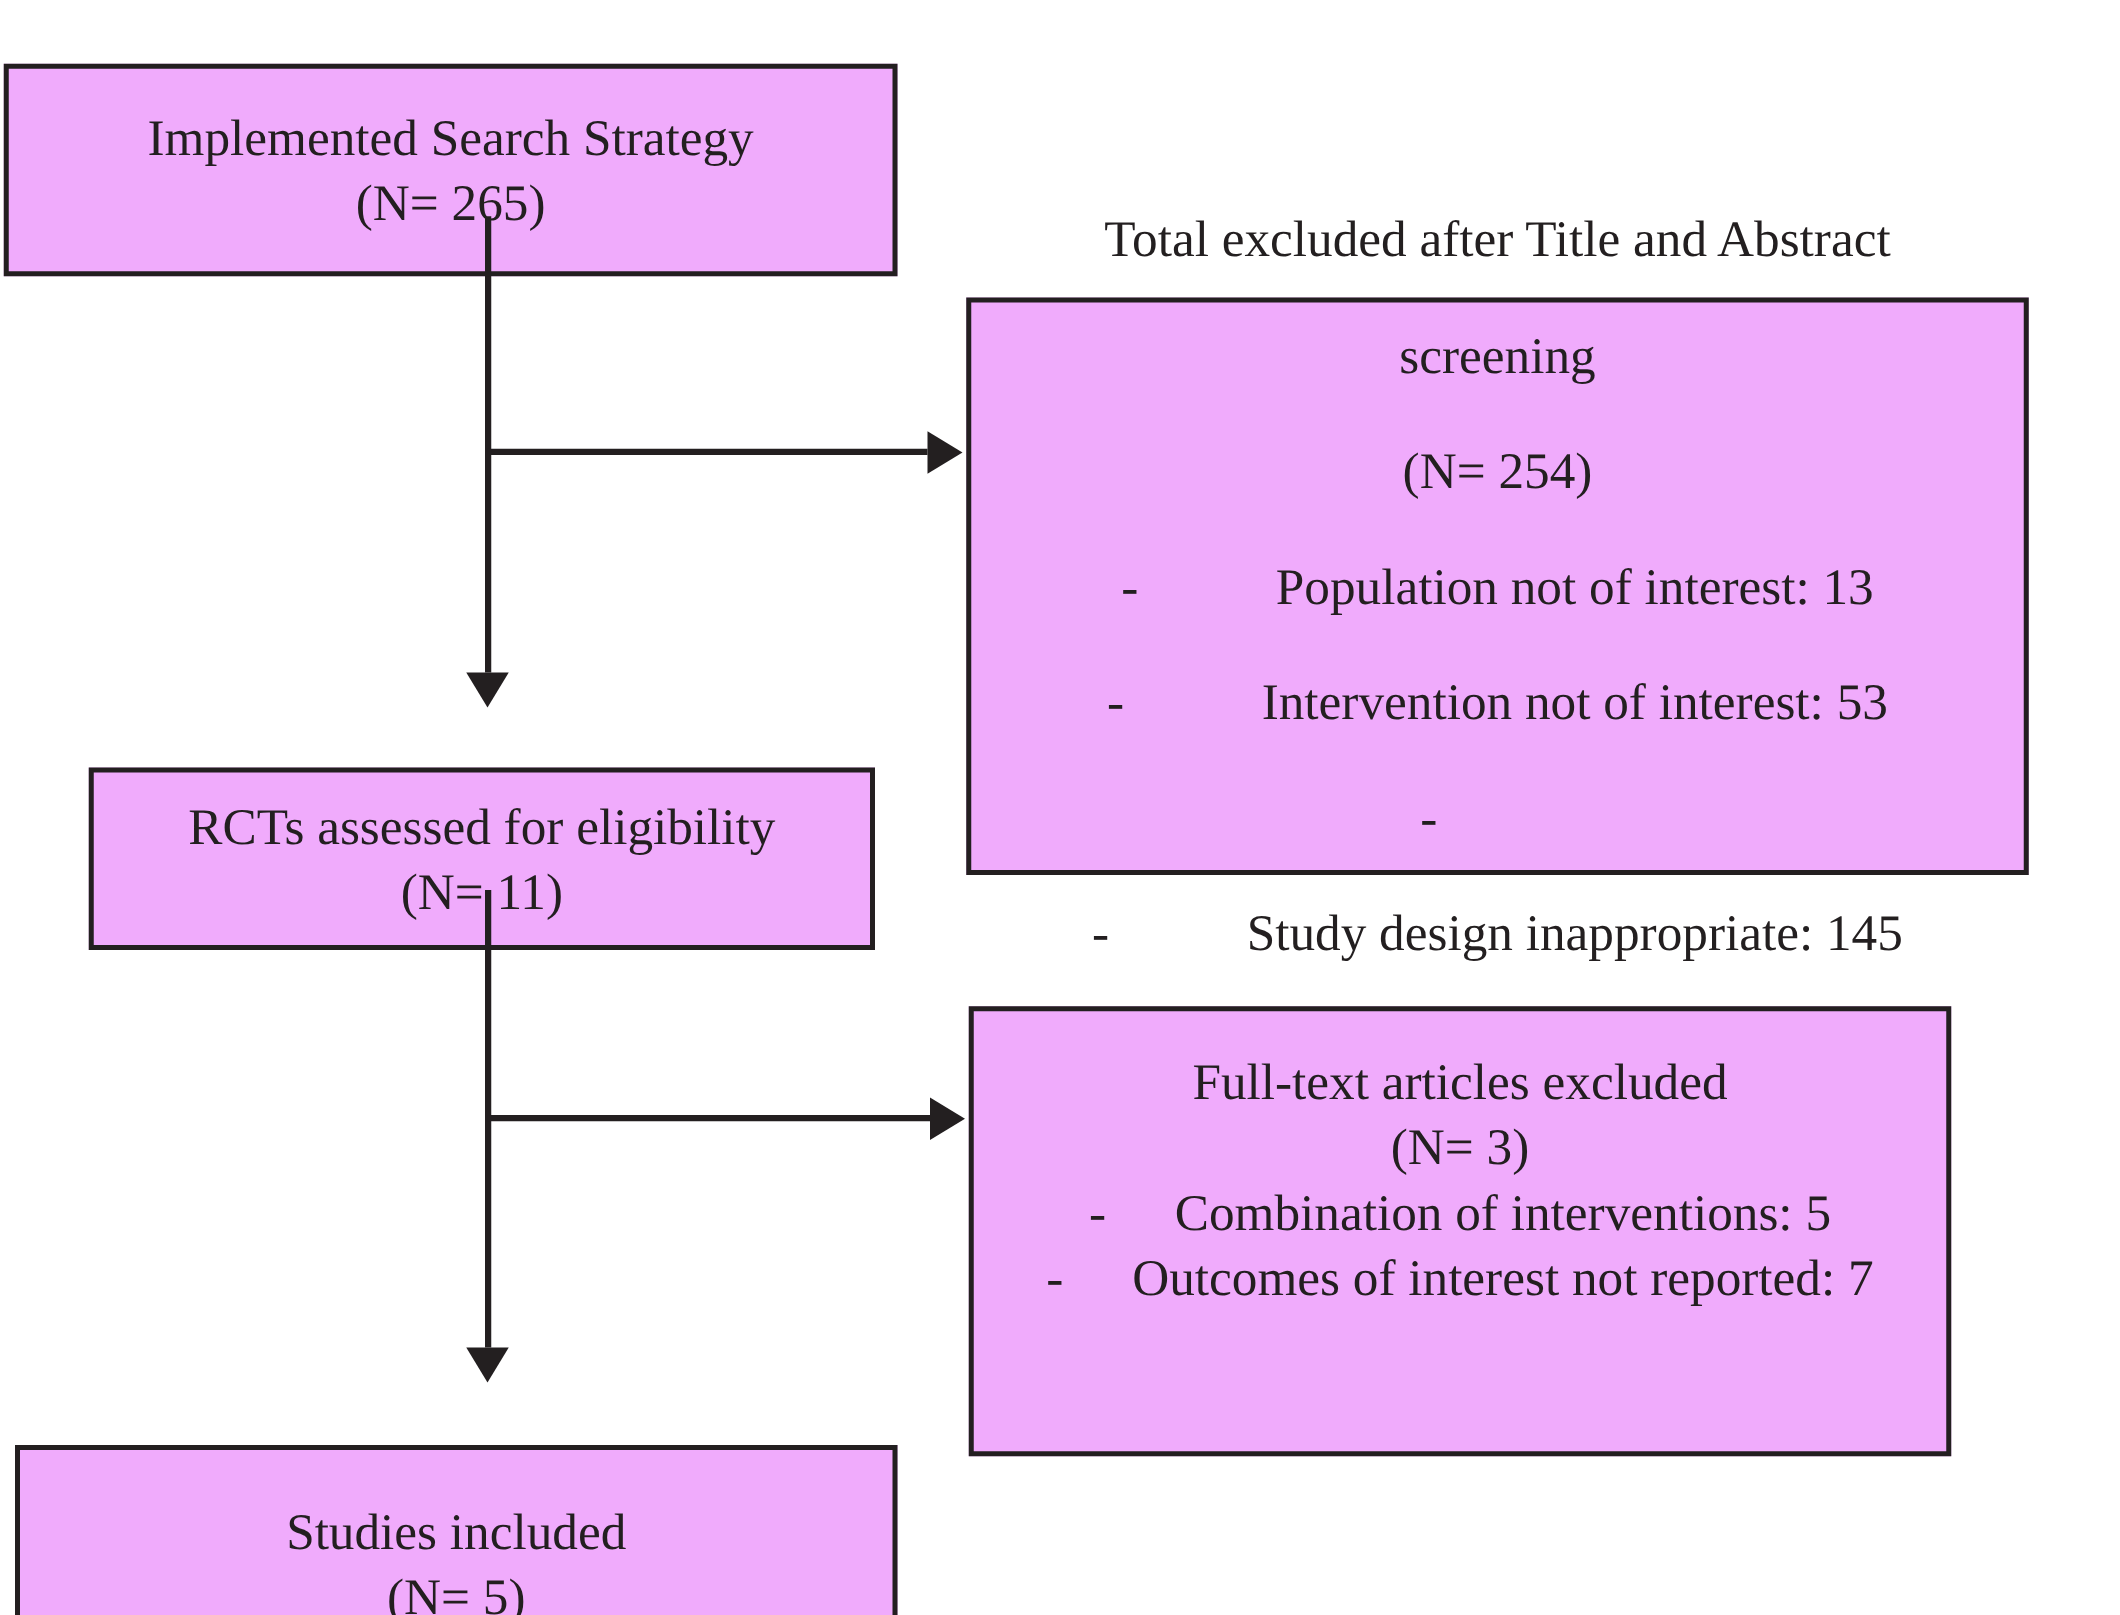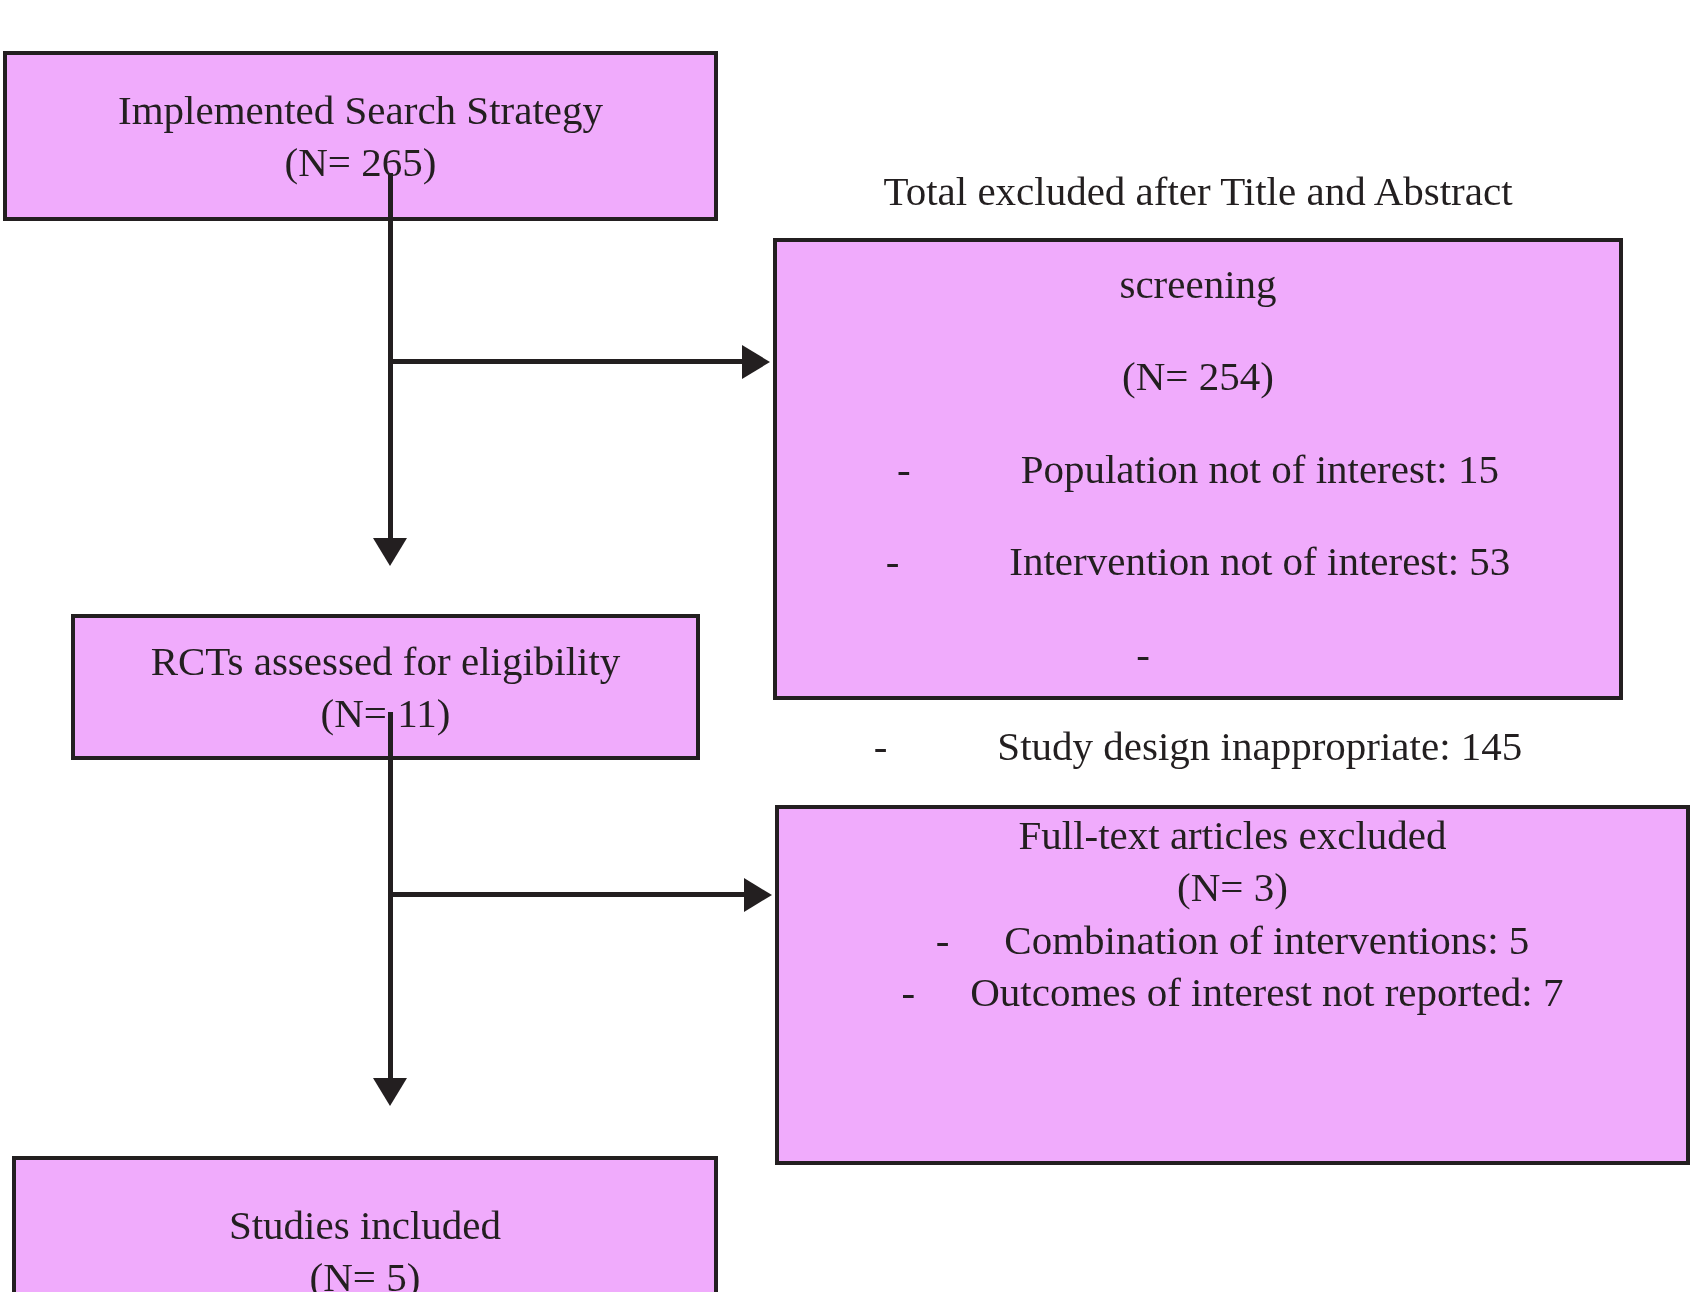--- a/index.html
+++ b/index.html
@@ -13,21 +13,21 @@
     border:4px solid #231f20; background:#f0abfc;
     display:flex; flex-direction:column; align-items:center;
     text-align:center; font-size:41px; line-height:1.28;margin-top:48px;
   }
   .v-center { justify-content:center; }
   .v-top { justify-content:flex-start; }
 
   .box-a { left:3px;   top:3px;    width:715px; height:170px; }
   .box-b { left:773px; top:190px;  width:850px; height:462px;gap:40px; }
   .box-c { left:71px;  top:566px;  width:629px; height:146px;justify-content:center; }
-  .box-d { left:775px; top:757px;  width:915px; height:360px; }
+  .box-d { left:775px; top:757px;  width:786px; height:360px; padding-top:30px; }
   .box-e { left:12px;  top:1108px; width:706px; height:190px; }
 
   .item { display:flex; justify-content:center; white-space:nowrap; }
   .gap-wide  .dash { margin-right:110px; }
   .gap-narrow .dash { margin-right:55px; }
 
   .vline, .hline { position:absolute; background:#231f20; }
   .vline { width:5px; }
   .hline { height:5px; }
   .line-v1 { left:388px; top:173px; height:365px; }
@@ -65,21 +65,21 @@
 
   <div class="hline line-h1"></div>
   <div class="arrow-right ah-2"></div>
 
   <div class="box box-b v-center gap-wide">
     <div>Total excluded after Title and Abstract</div>
     <div>screening</div>
     <div>(N= 254)</div>
     <div class="item">
       <span class="dash">-</span>
-      <span>Population not of interest: 15</span>
+      <span>Population not of interest: 13</span>
     </div>
     <div class="item">
       <span class="dash">-</span>
       <span>Intervention not of interest: 53</span>
     </div>
     <div class="item">
       <span class="dash">-</span>
     </div>
     <div class="item">
       <span class="dash">-</span>

